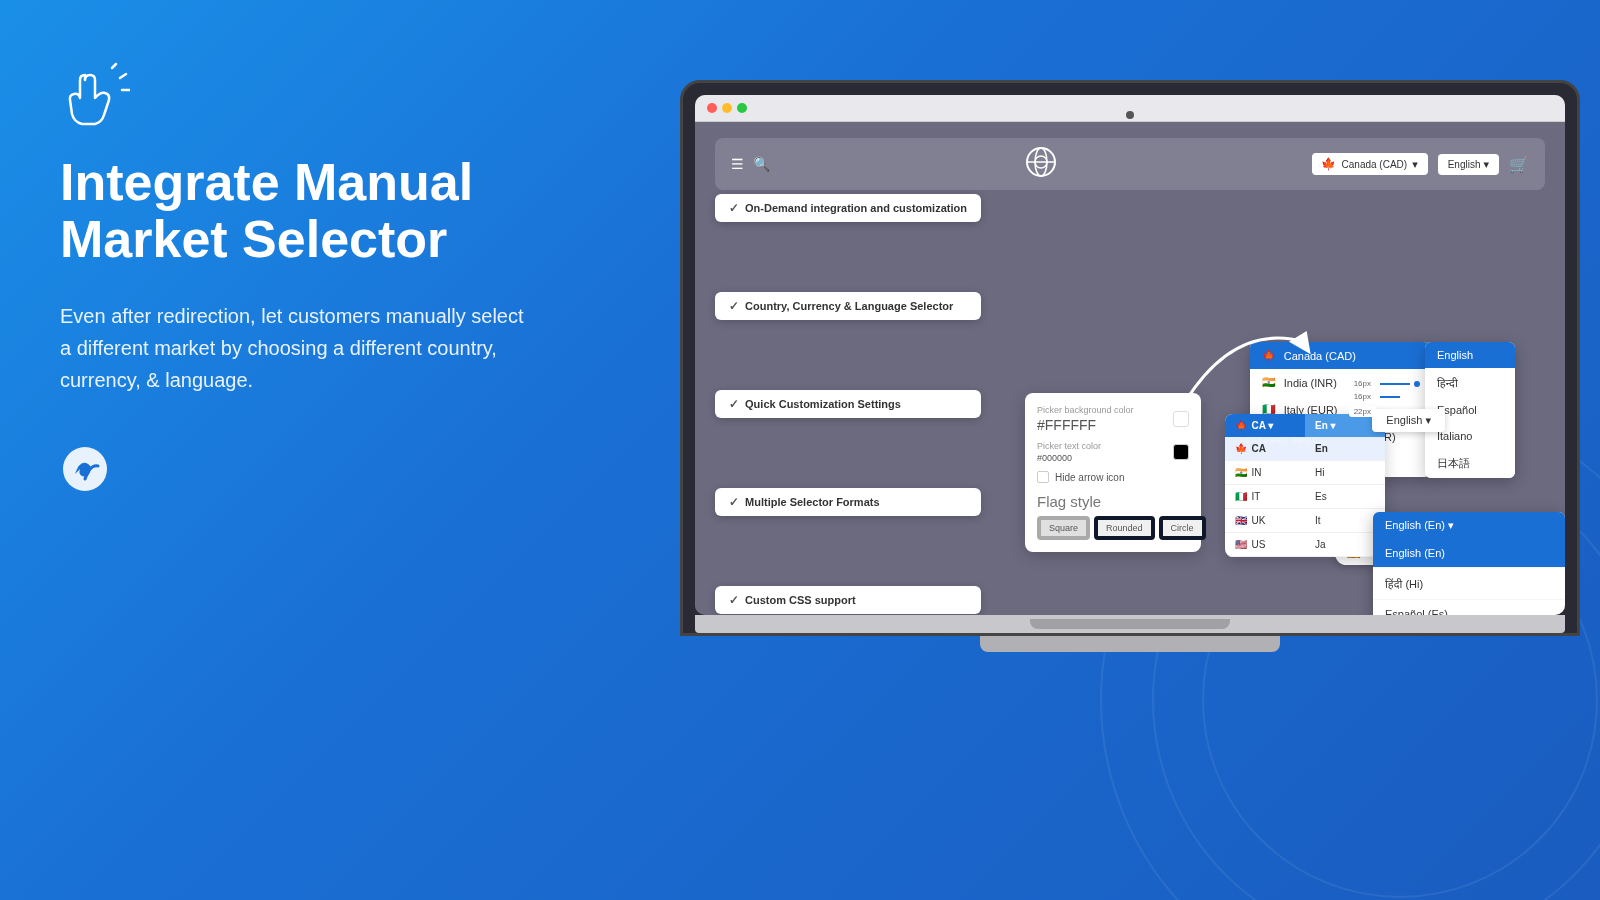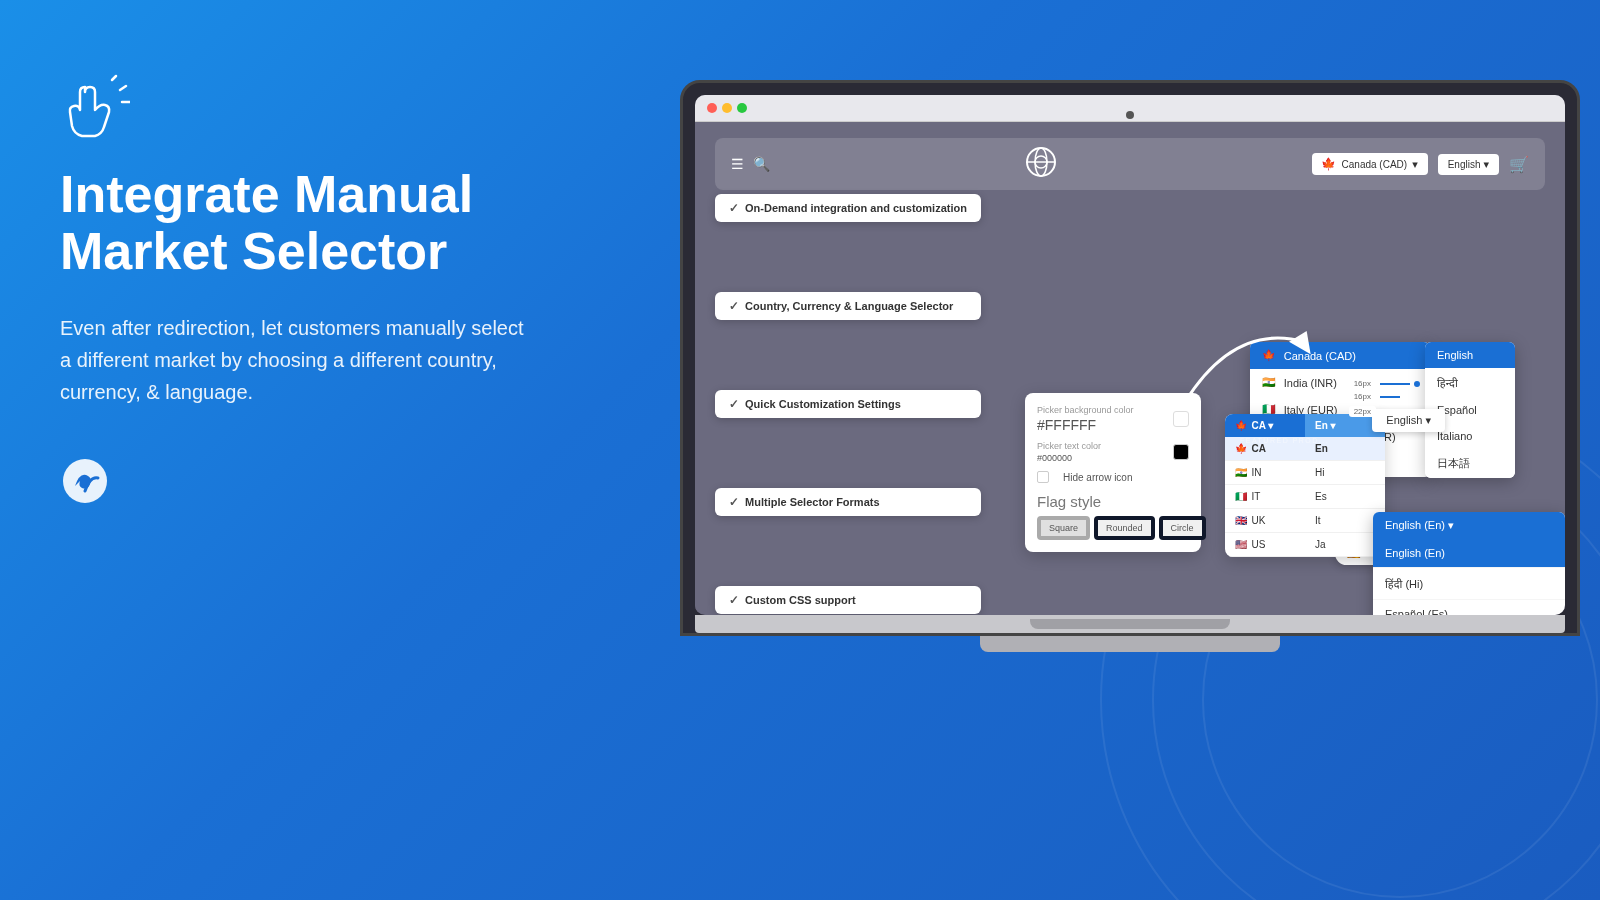--- a/index.html
+++ b/index.html
@@ -41,21 +41,21 @@
       right: 100px;
       bottom: 100px;
       border-radius: 50%;
       border: 2px solid rgba(255,255,255,0.15);
     }
 
     
     .left-panel {
       position: absolute;
       left: 60px;
-      top: 72px;
+      top: 60px;
       width: 480px;
     }
 
     .tap-icon {
       width: 70px;
       height: 70px;
       margin-bottom: 24px;
     }
 
     .main-title {
@@ -301,21 +301,21 @@
     .color-swatch {
       width: 16px;
       height: 16px;
       border-radius: 3px;
       border: 1px solid #ccc;
     }
 
     .checkbox-row {
       display: flex;
       align-items: center;
-      gap: 14px;
+      gap: 6px;
       color: #555;
       font-size: 10px;
       margin-bottom: 10px;
     }
 
     .flag-style-label {
       font-size: 15px;
       color: #777;
       margin-bottom: 6px;
     }

